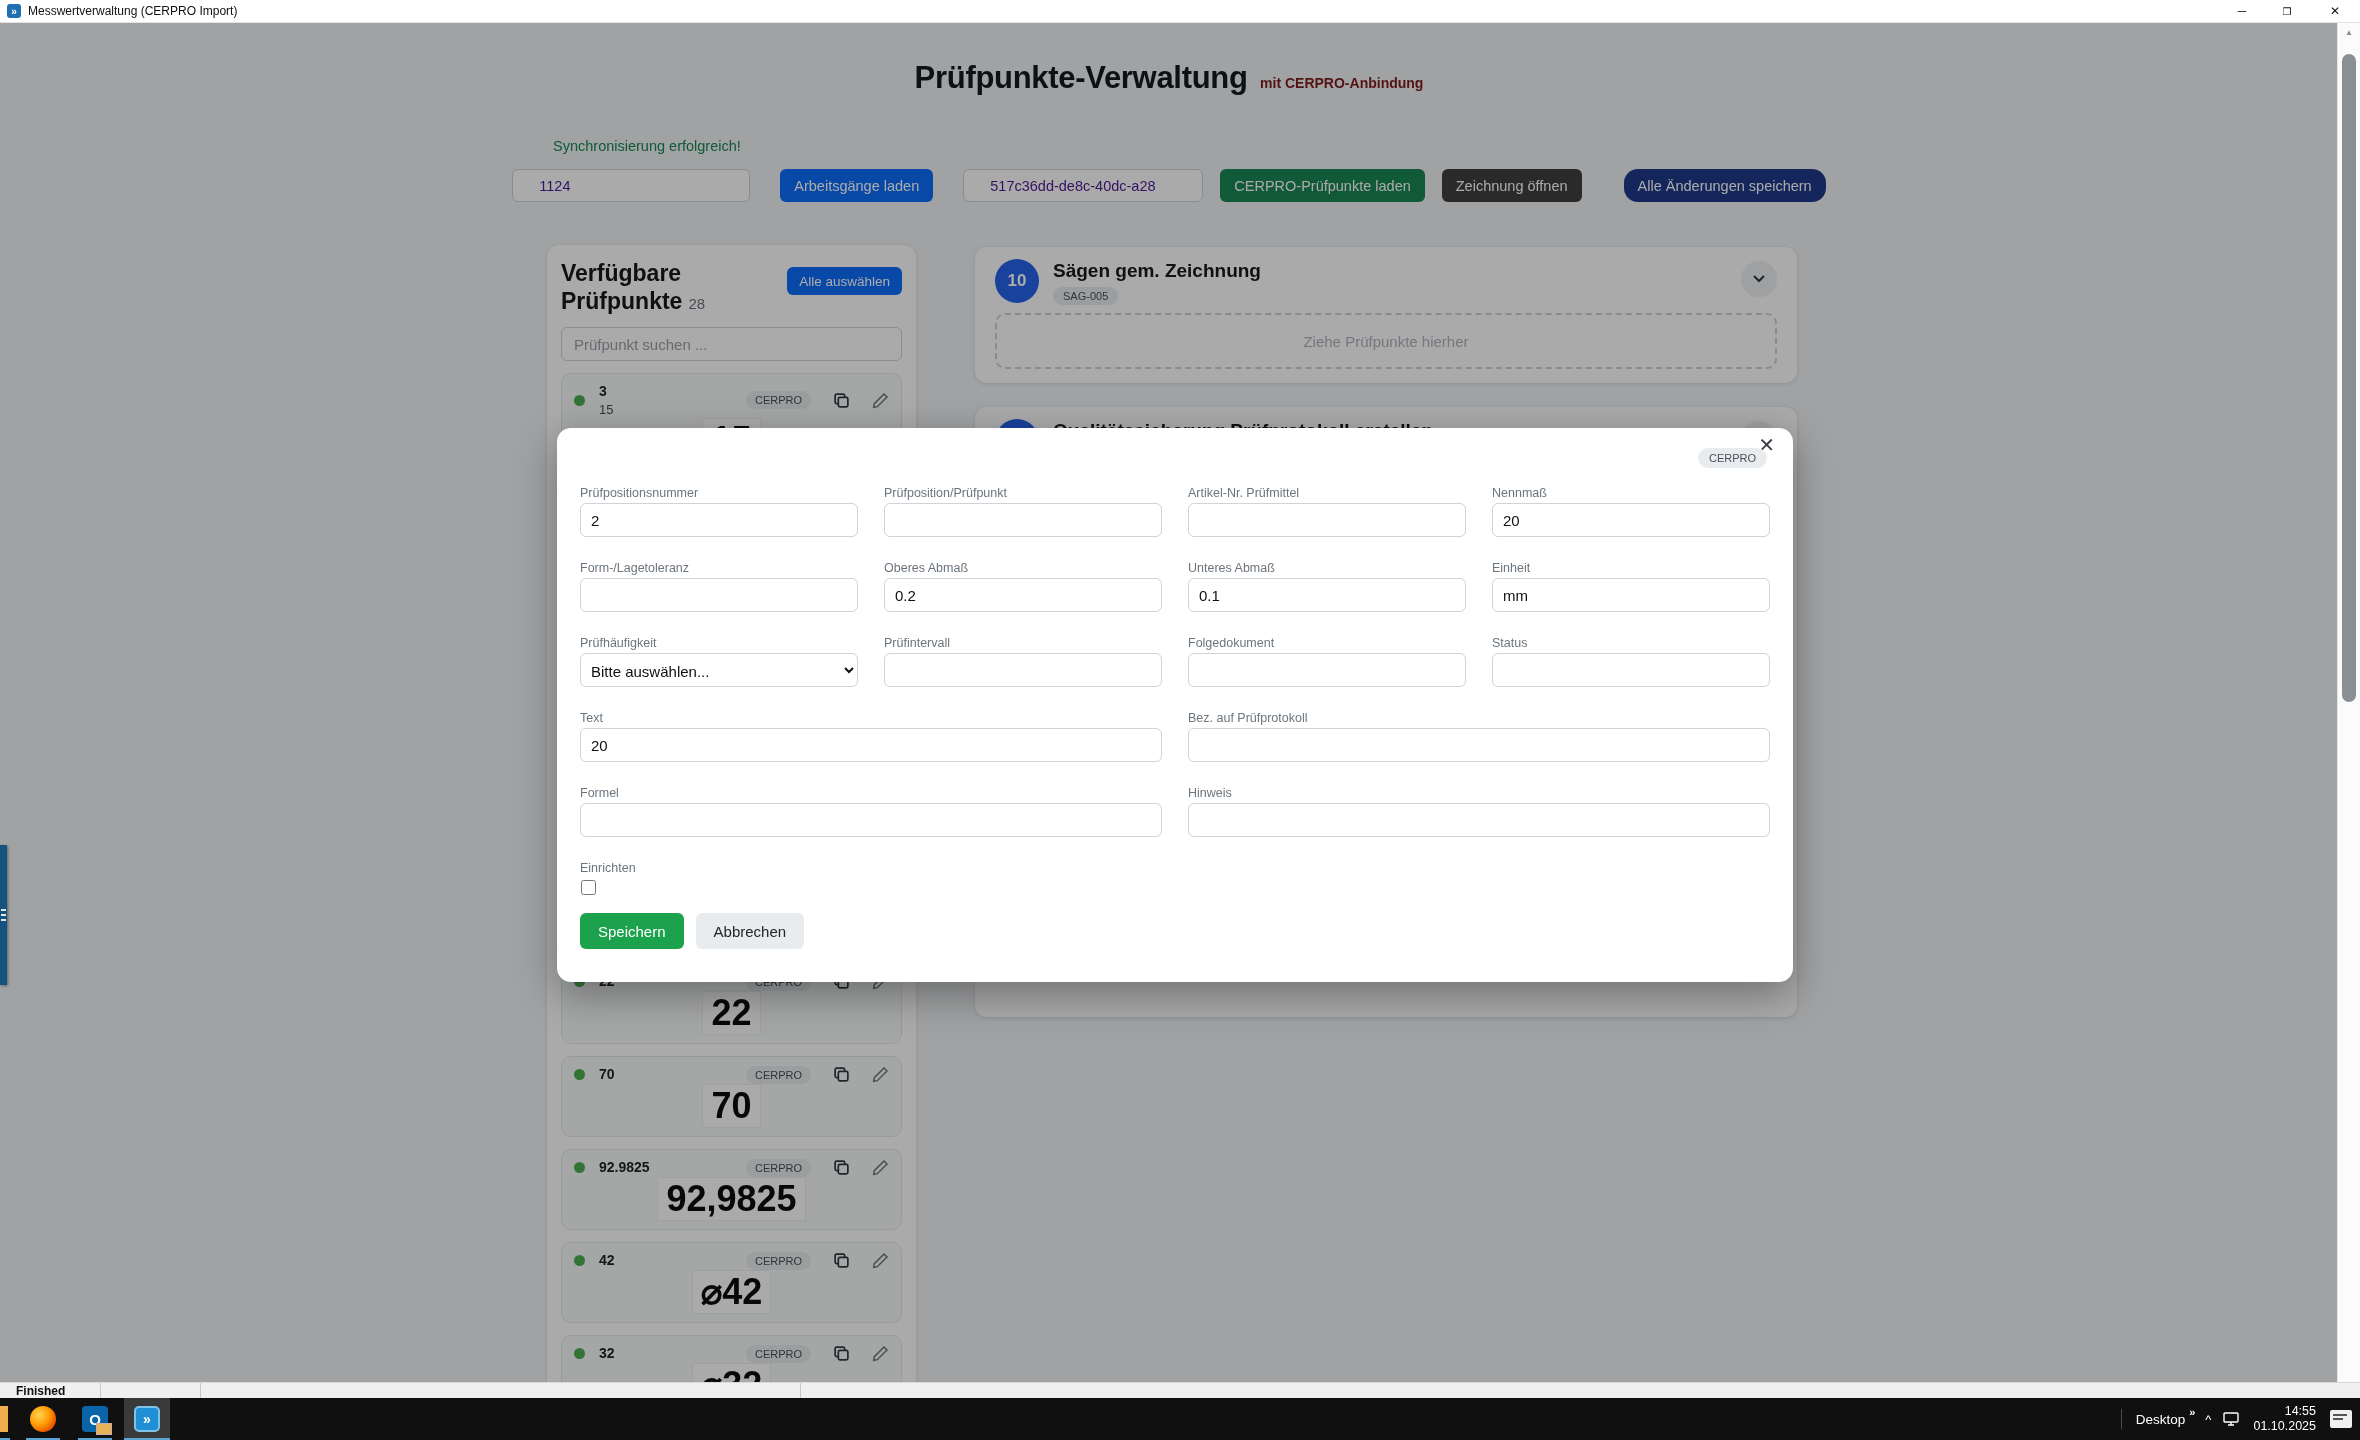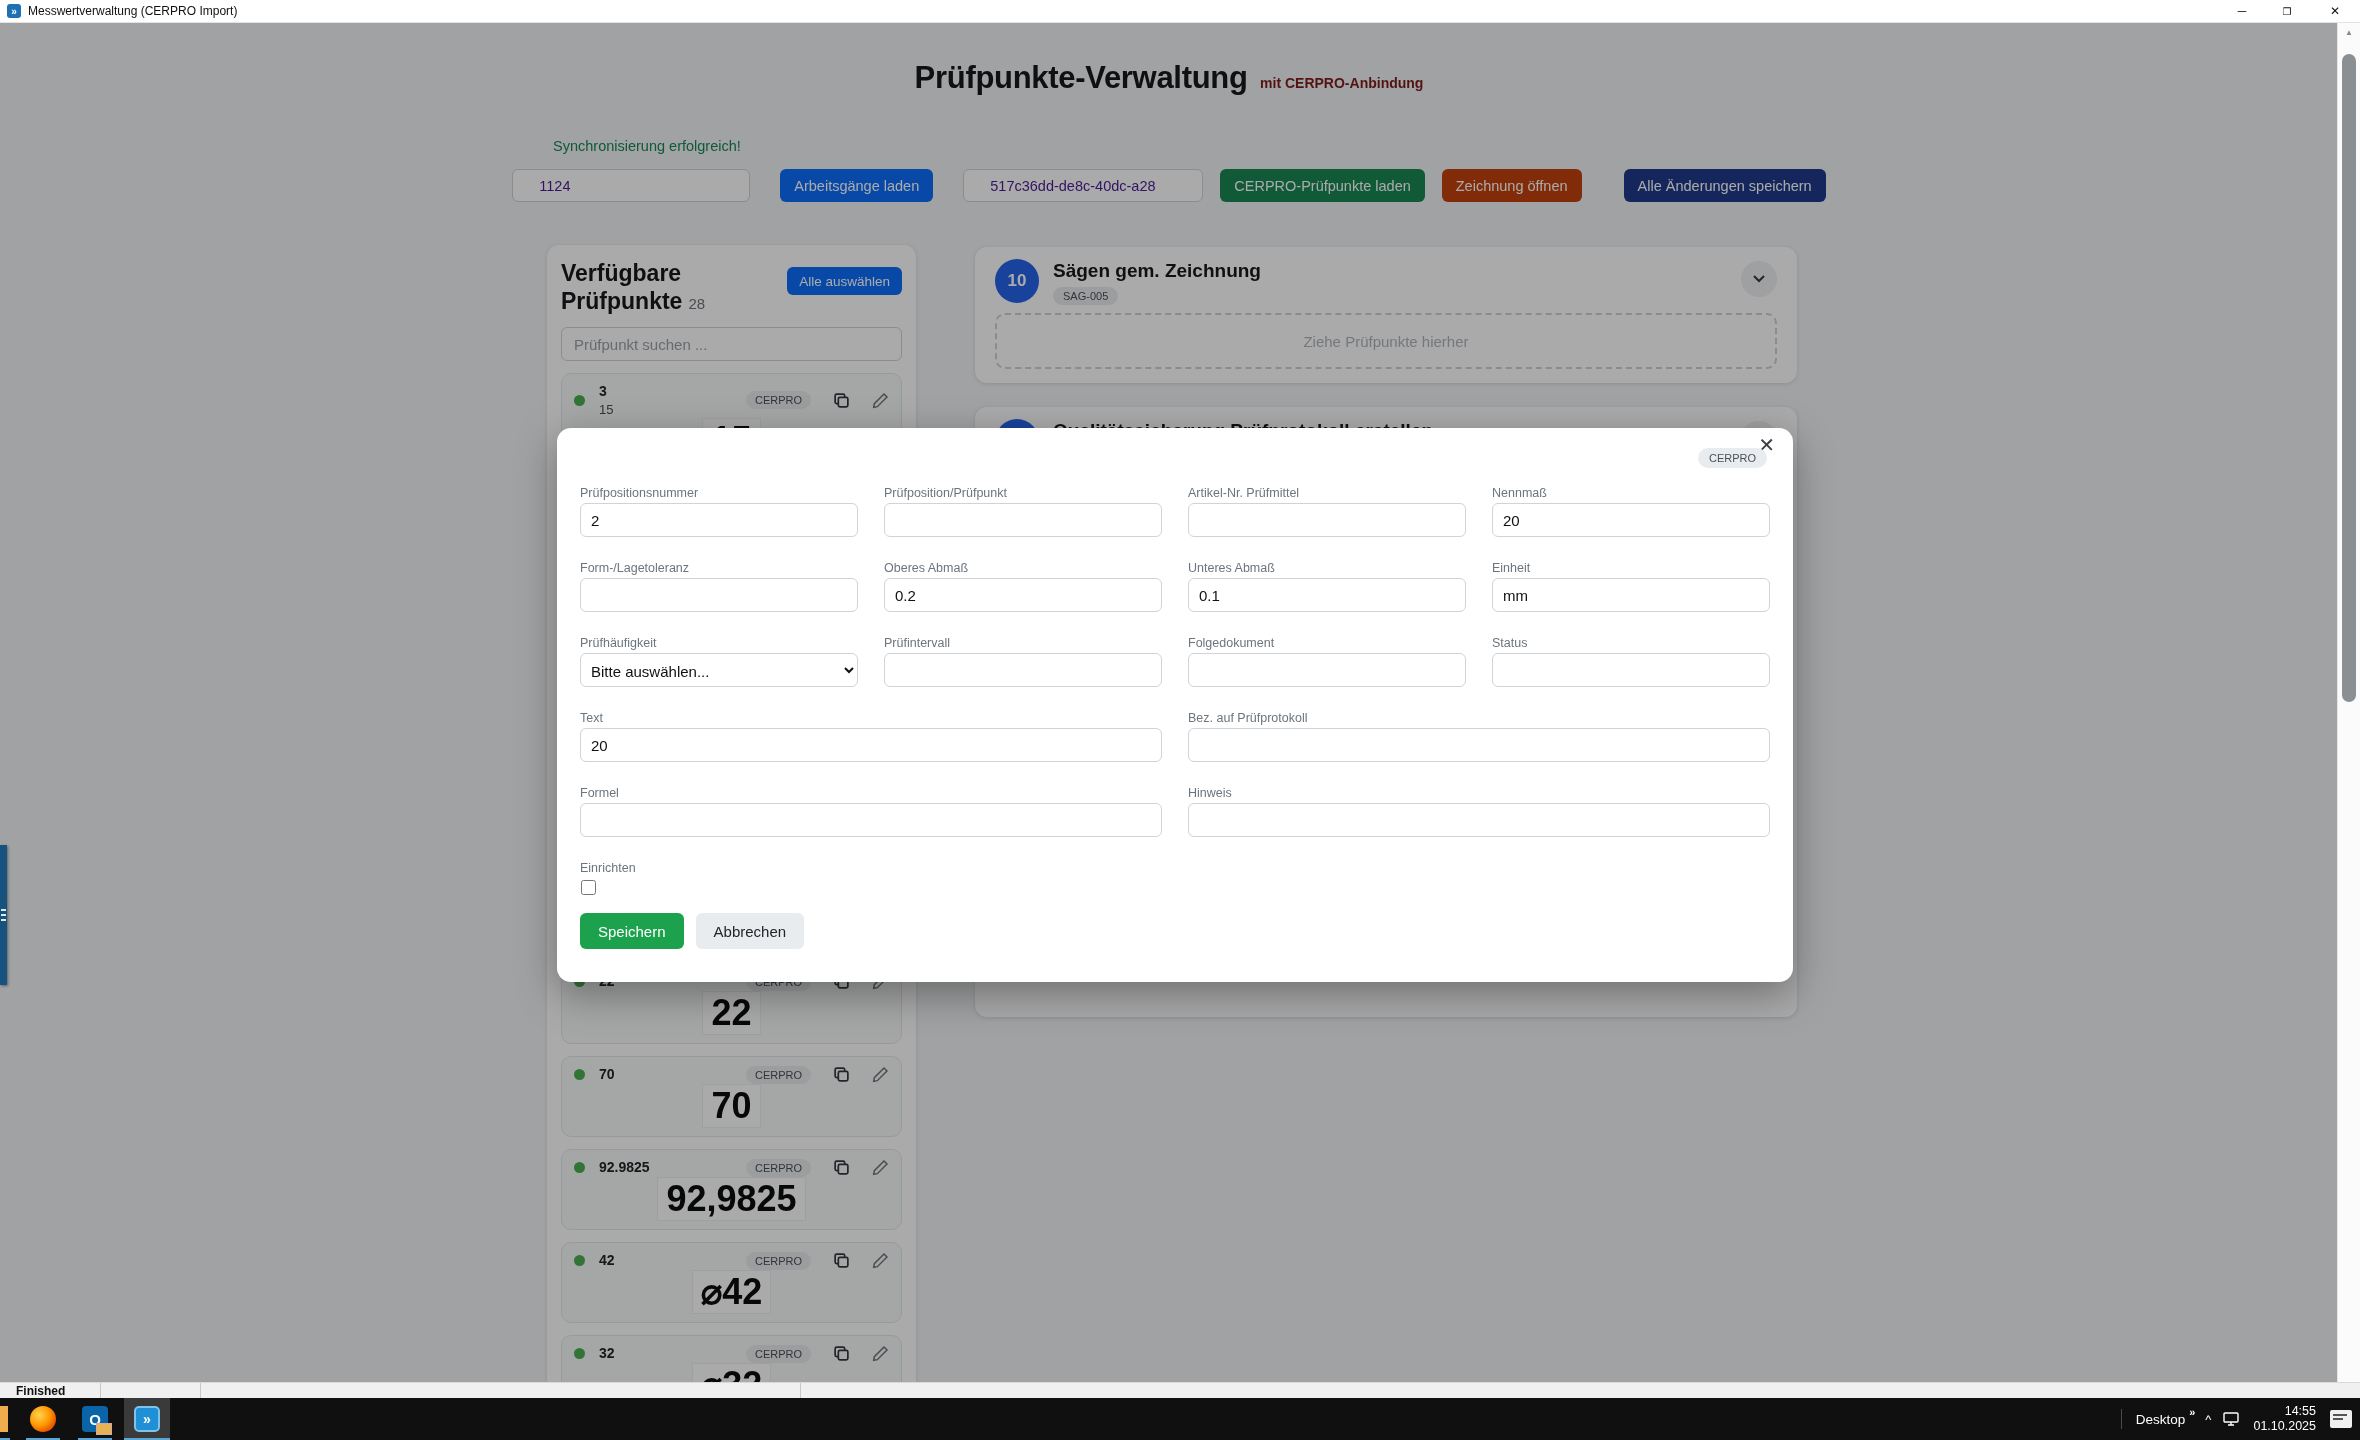--- a/index.html
+++ b/index.html
@@ -22,22 +22,22 @@
   .page-head h1{display:inline;font-size:31px;font-weight:800;color:#16181b;margin:0;letter-spacing:-.3px;}
   .page-head .sub{font-size:14px;font-weight:700;color:#7f1d1d;margin-left:8px;}
   .sync-msg{position:absolute;left:553px;top:116px;font-size:14.5px;color:#198754;}
 
   .toolbar{position:absolute;left:0;top:147px;width:2338px;display:flex;justify-content:center;align-items:center;}
   .tb-input{height:31px;border:1px solid #ced4da;border-radius:6px;background:#fff;color:#4c1d95;
     font-size:14.5px;padding:0 26px;font-family:inherit;}
   .btn{height:33px;border:none;border-radius:6px;color:#fff;font-size:14.5px;padding:0 14px;
     font-family:inherit;cursor:pointer;}
   .btn-primary{background:#0d6efd;} .btn-success{background:#198754;}
-  .btn-purple{background:#c2410c;} .btn-navy{background:#1e3a8a;}
-  .mlg{margin-left:30px;} .msm{margin-left:17px;} .mxl{margin-left:42px;}
+  .btn-purple{background:#404040;} .btn-navy{background:#1e3a8a;}
+  .mlg{margin-left:30px;} .msm{margin-left:17px;} .mxl{margin-left:42px;border-radius:14px;}
 
   
   .panel{position:absolute;left:547px;top:223px;width:369px;height:1180px;background:#ffffff;
     border-radius:12px;box-shadow:0 1px 4px rgba(0,0,0,.12);padding:14px;box-sizing:border-box;overflow:hidden;}
   .panel-title{font-size:23px;font-weight:700;color:#16181b;line-height:1.22;width:210px;}
   .panel-count{font-size:15px;font-weight:400;color:#6c757d;margin-left:6px;}
   .select-all{position:absolute;right:14px;top:22px;height:28px;padding:0 12px;font-size:13.5px;}
   .search{margin-top:12px;width:100%;height:34px;border:1px solid #ced4da;border-radius:6px;
     font-size:15px;padding:0 12px;box-sizing:border-box;font-family:inherit;color:#111;}
   .search::placeholder{color:#9aa1a8;}

